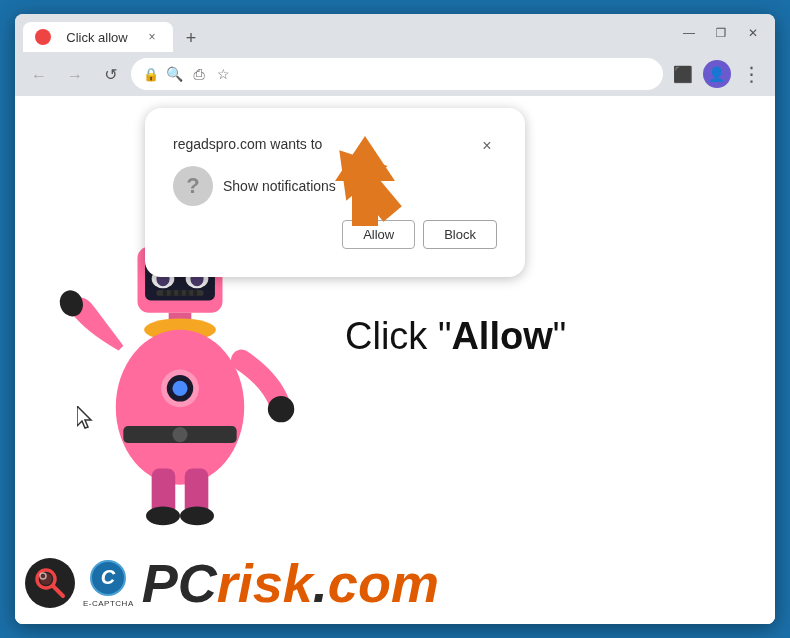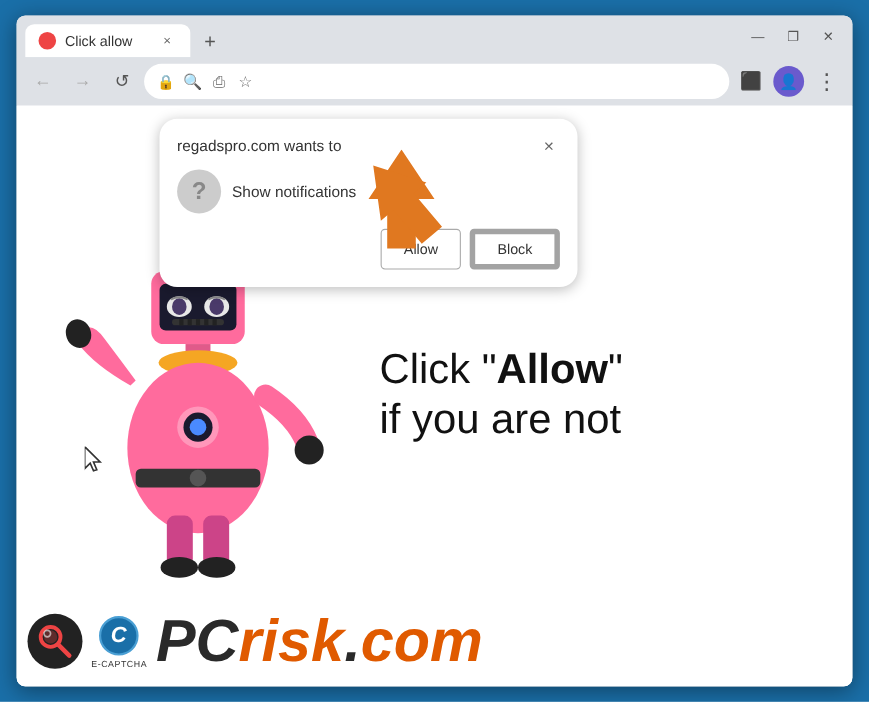--- a/index.html
+++ b/index.html
@@ -24,20 +24,21 @@
       overflow: hidden;
     }
     
     .title-bar {
       height: 38px;
       background: #dee1e6;
       display: flex;
       align-items: center;
       padding: 0 8px;
       gap: 4px;
+      text-align: center;
     }
     .tab-area {
       display: flex;
       align-items: flex-end;
       flex: 1;
       height: 100%;
       padding-top: 6px;
     }
     .tab {
       background: #fff;
@@ -201,21 +202,21 @@
     }
     
     .notification-popup {
       position: absolute;
       top: 12px;
       left: 130px;
       width: 380px;
       background: #fff;
       border-radius: 16px;
       box-shadow: 0 2px 12px rgba(0,0,0,0.25);
-      padding: 16px;
+      padding: 28px;
       z-index: 10;
     }
     .popup-header {
       display: flex;
       justify-content: space-between;
       align-items: flex-start;
       margin-bottom: 10px;
     }
     .popup-title {
       font-size: 14px;
@@ -265,21 +266,21 @@
       background: #fff;
       border: 1px solid #aaa;
       border-radius: 4px;
       font-size: 13px;
       color: #333;
       cursor: pointer;
     }
     .btn-block {
       padding: 6px 20px;
       background: #fff;
-      border: 5px solid #a3a3a3;
+      border: 1px solid #a3a3a3;
       border-radius: 4px;
       font-size: 13px;
       color: #333;
       cursor: pointer;
     }
     
     .arrow-container {
       position: absolute;
       top: 40px;
       left: 305px;
@@ -459,21 +460,21 @@
           <rect x="135" y="295" width="25" height="50" rx="8" fill="#cc4488"></rect>
 
           <ellipse cx="112" cy="345" rx="18" ry="10" fill="#222"></ellipse>
           <ellipse cx="148" cy="345" rx="18" ry="10" fill="#222"></ellipse>
         </svg>
       </div>
 
       <div class="text-area">
         <div class="main-text">
           <span>Click "<span class="allow-bold">Allow</span>"</span><br>
-          <span>if you are not</span><br>
+          <br>
         </div>
       </div>
     </div>
 
     <div class="notification-popup">
       <div class="popup-header">
         <span class="popup-title">regadspro.com wants to</span>
         <div class="popup-close">×</div>
       </div>
       <div class="popup-body">

